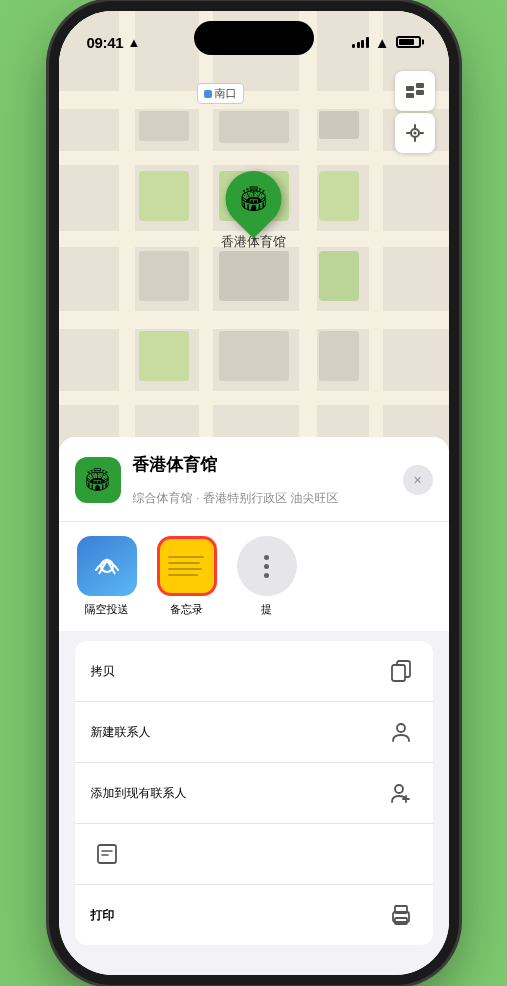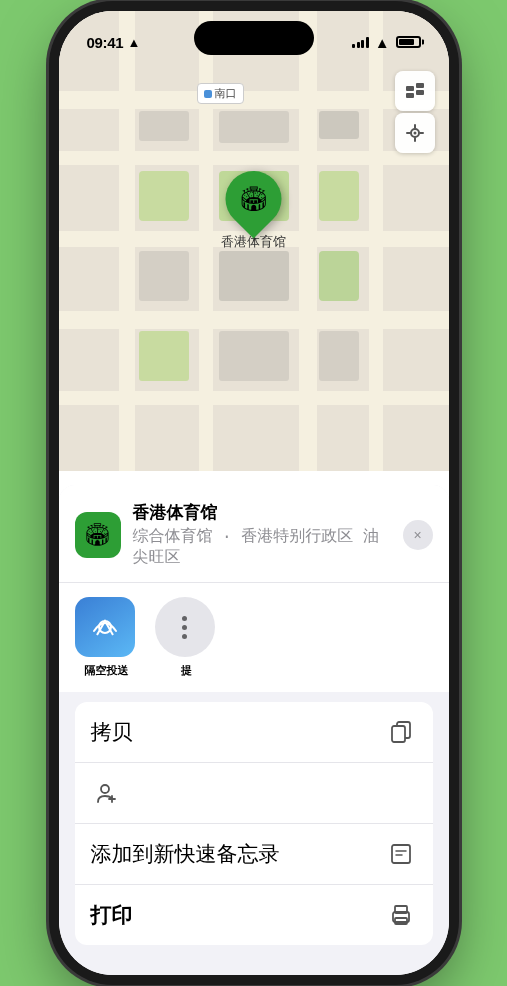--- a/index.html
+++ b/index.html
@@ -208,24 +208,23 @@
     }
     .place-info {
       flex: 1;
     }
     .place-name {
       font-size: 17px;
       font-weight: 600;
       color: #000;
     }
     .place-subtitle {
-      font-size: 16px;
+      font-size: 12px;
       color: #8e8e93;
-      margin-top: 2px;
-      font-family: Liberation Mono, monospace;
+      margin-top: 14px;
     }
     .close-btn {
       width: 30px;
       height: 30px;
       background: #e5e5ea;
       border-radius: 50%;
       display: flex;
       align-items: center;
       justify-content: center;
       font-size: 14px;
@@ -239,23 +238,23 @@
       padding: 14px 16px;
       display: flex;
       align-items: center;
       gap: 16px;
       margin-bottom: 10px;
       overflow-x: auto;
     }
     .share-item {
       display: flex;
       flex-direction: column;
+      align-items: center;
       gap: 6px;
       min-width: 64px;
-      font-weight: bold;
     }
     .share-item-icon {
       width: 60px;
       height: 60px;
       border-radius: 14px;
       display: flex;
       align-items: center;
       justify-content: center;
       font-size: 28px;
     }
@@ -279,21 +278,21 @@
       align-items: center;
       justify-content: space-between;
       padding: 14px 16px;
       border-bottom: 1px solid #e5e5ea;
       cursor: pointer;
     }
     .action-item:last-child {
       border-bottom: none;
     }
     .action-label {
-      font-size: 21px;
+      font-size: 12px;
       color: #000;
     }
     .action-icon {
       width: 32px;
       height: 32px;
       display: flex;
       align-items: center;
       justify-content: center;
       font-size: 20px;
       color: #555;
@@ -416,20 +415,29 @@
             <circle cx="16" cy="16" r="6" stroke="white" stroke-width="2" fill="none"></circle>
             <path d="M8 24 L16 10 L24 24" stroke="white" stroke-width="2" fill="none"></path>
             <path d="M5 20 Q16 4 27 20" stroke="white" stroke-width="2" fill="none" stroke-linecap="round"></path>
           </svg>
         </div>
         <span class="share-item-label">隔空投送</span>
       </div>
 
 
 
+      <div class="share-item">
+        <div style="width:60px;height:60px;border-radius:14px;background:#ffcc02;border:3px solid #ff3b30;display:flex;flex-direction:column;padding:8px;gap:3.5px;justify-content:center;box-sizing:border-box;">
+          <div style="height:2.5px;background:rgba(0,0,0,0.25);border-radius:2px;width:95%;"></div>
+          <div style="height:2.5px;background:rgba(0,0,0,0.25);border-radius:2px;width:85%;"></div>
+          <div style="height:2.5px;background:rgba(0,0,0,0.25);border-radius:2px;width:90%;"></div>
+          <div style="height:2.5px;background:rgba(0,0,0,0.25);border-radius:2px;width:80%;"></div>
+        </div>
+        <span class="share-item-label">备忘录</span>
+      </div>
 
       <div class="share-item">
         <div style="width:60px;height:60px;border-radius:50%;background:#e5e5ea;display:flex;align-items:center;justify-content:center;flex-direction:column;gap:4px;">
           <div style="width:5px;height:5px;background:#636366;border-radius:50%;"></div>
           <div style="width:5px;height:5px;background:#636366;border-radius:50%;"></div>
           <div style="width:5px;height:5px;background:#636366;border-radius:50%;"></div>
         </div>
         <span class="share-item-label">提</span>
       </div>
     </div>
@@ -439,34 +447,43 @@
       <div class="action-item">
         <span class="action-label">拷贝</span>
         <div class="action-icon">
           <svg width="22" height="22" viewBox="0 0 22 22" fill="none">
             <rect x="7" y="1" width="13" height="16" rx="2" stroke="#555" stroke-width="1.8" fill="none"></rect>
             <rect x="2" y="5" width="13" height="16" rx="2" stroke="#555" stroke-width="1.8" fill="white"></rect>
           </svg>
         </div>
       </div>
 
-
       <div class="action-item">
+        <span class="action-label">新建联系人</span>
+        <div class="action-icon">
+          <svg width="22" height="22" viewBox="0 0 22 22" fill="none">
+            <circle cx="11" cy="7" r="4" stroke="#555" stroke-width="1.8" fill="none"></circle>
+            <path d="M3 20 Q3 14 11 14 Q19 14 19 20" stroke="#555" stroke-width="1.8" fill="none" stroke-linecap="round"></path>
+          </svg>
+        </div>
+      </div>
+
+      <div class="action-item">
+        <span class="action-label">添加到现有联系人</span>
         <div class="action-icon">
           <svg width="22" height="22" viewBox="0 0 22 22" fill="none">
             <circle cx="9" cy="7" r="4" stroke="#555" stroke-width="1.8" fill="none"></circle>
             <path d="M2 20 Q2 14 9 14 Q13 14 16 16" stroke="#555" stroke-width="1.8" fill="none" stroke-linecap="round"></path>
             <line x1="16" y1="14" x2="16" y2="20" stroke="#555" stroke-width="1.8" stroke-linecap="round"></line>
             <line x1="13" y1="17" x2="19" y2="17" stroke="#555" stroke-width="1.8" stroke-linecap="round"></line>
           </svg>
         </div>
       </div>
 
       <div class="action-item">
-        <span class="action-label">添加到新快速备忘录</span>
         <div class="action-icon">
           <svg width="22" height="22" viewBox="0 0 22 22" fill="none">
             <rect x="2" y="2" width="18" height="18" rx="2" stroke="#555" stroke-width="1.8" fill="none"></rect>
             <line x1="6" y1="8" x2="16" y2="8" stroke="#555" stroke-width="1.5" stroke-linecap="round"></line>
             <line x1="6" y1="12" x2="12" y2="12" stroke="#555" stroke-width="1.5" stroke-linecap="round"></line>
           </svg>
         </div>
       </div>
 
       <div class="action-item" style="border-bottom:none;font-weight:bold;">

